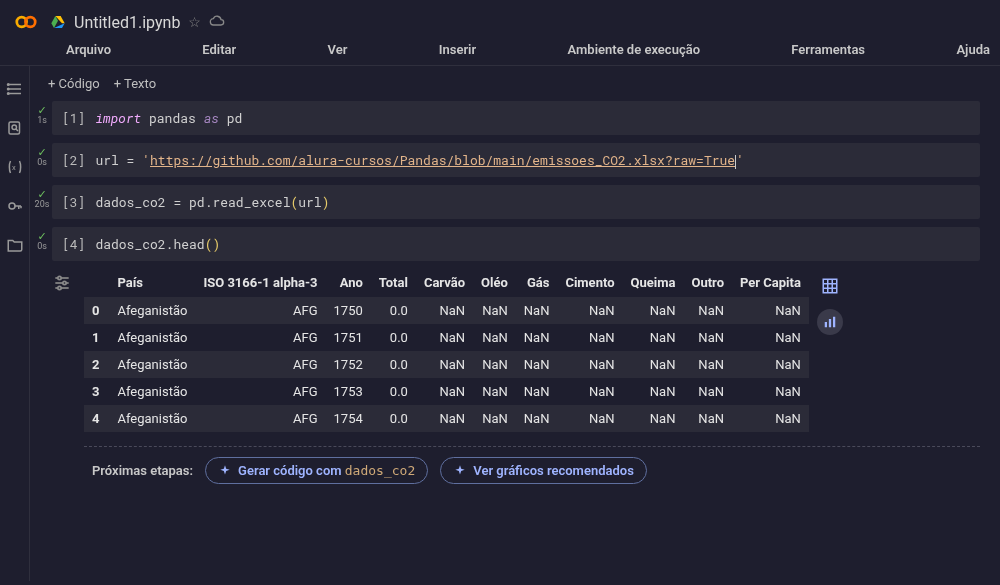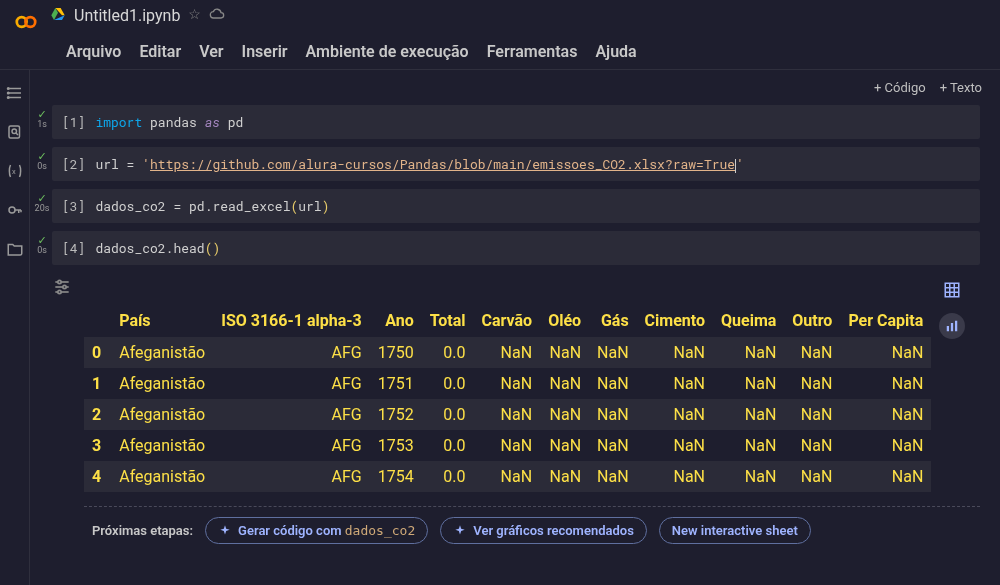--- a/index.html
+++ b/index.html
@@ -7,20 +7,21 @@
     font-family: -apple-system, BlinkMacSystemFont, "Segoe UI", Roboto, Arial, sans-serif;
     background: #1e1e2e;
     color: #d0d0d0;
     font-size: 13px;
     width: 1000px;
     height: 585px;
     overflow: hidden;
   }
   .header {
     display: flex;
+    align-items: center;
     padding: 6px 24px 2px 10px;
     gap: 8px;
   }
   .colab-logo {
     width: 32px; height: 32px;
     display: flex; align-items: center; justify-content: center;
     font-size: 22px;
   }
   .drive-icon {
     width: 16px; height: 16px;
@@ -31,23 +32,24 @@
     font-weight: 400;
   }
   .header-star, .header-cloud {
     color: #888;
     font-size: 14px;
   }
   .menubar {
     display: flex;
     gap: 18px;
     padding: 2px 10px 8px 66px;
-    font-size: 16px;
+    font-size: 13px;
     color: #c8c8c8;
     font-weight: 600;
+    justify-content: space-between;
   }
   .menubar span { cursor: pointer; }
   .topline {
     height: 1px;
     background: #2f2f3d;
   }
   .main {
     display: flex;
     height: calc(585px - 70px);
   }
@@ -68,21 +70,20 @@
     flex: 1;
     overflow: auto;
     padding: 0 0 20px 0;
   }
   .toolbar {
     display: flex;
     gap: 14px;
     padding: 10px 18px;
     font-size: 13px;
     color: #bfbfbf;
-    justify-content: flex-end;
   }
   .toolbar .tb-btn { cursor: pointer; }
   .cell-row {
     display: flex;
     align-items: flex-start;
     padding-left: 2px;
     margin-bottom: 8px;
   }
   .cell-gutter {
     width: 20px;
@@ -100,21 +101,21 @@
     background: #2b2b38;
     padding: 8px 10px;
     font-family: "Roboto Mono", "DejaVu Sans Mono", Consolas, monospace;
     font-size: 13px;
     border-radius: 2px;
     color: #d0d0d0;
     display: flex;
     gap: 10px;
   }
   .prompt { color: #bbb; }
-  .kw { color: #0ea5e9; }
+  .kw { color: #f0abfc; font-style: italic; }
   .as { color: #a586c0; font-style: italic; }
   .mod { color: #d0d0d0; }
   .eq { color: #d0d0d0; }
   .str { color: #e2b48a; margin-top: 48px; }
   .fn { color: #d0d0d0; }
   .paren { color: #e8cc6a; }
   .caret {
     border-right: 1px solid #ccc;
     display: inline-block;
     height: 14px;
@@ -128,23 +129,22 @@
     gap: 8px;
     align-items: flex-start;
   }
   .output-settings {
     width: 24px;
     color: #8a8a8a;
     padding-top: 4px;
   }
   .output-table table {
     border-collapse: collapse;
-    font-size: 16px;
-    color: #fde047;
-    margin-top: 32px;
+    font-size: 13px;
+    color: #e5e5e5;
   }
   .output-table th, .output-table td {
     padding: 6px 8px;
     text-align: right;
     white-space: nowrap;
   }
   .output-table th { font-weight: 700; border-bottom: 1px solid transparent; }
   .output-table tr.body:nth-child(odd) td { background: #2b2b38; }
   .output-table .idx { font-weight: 700; text-align: right; padding-right: 10px; }
   .output-table .pais { text-align: left; }
@@ -454,17 +454,16 @@
             <path d="M12 2l2 6 6 2-6 2-2 6-2-6-6-2 6-2z"></path>
           </svg>
         <span><span>Gerar código com </span><span class="var">dados_co2</span></span>
       </span>
       <span class="chip">
         <svg width="14" height="14" viewBox="0 0 24 24" fill="#9fb4ff">
             <path d="M12 2l2 6 6 2-6 2-2 6-2-6-6-2 6-2z"></path>
           </svg>
         <span>Ver gráficos recomendados</span>
       </span>
-      <span class="chip">New interactive sheet</span>
     </div>
 
   </div>
 </div>
 
 </body></html>

